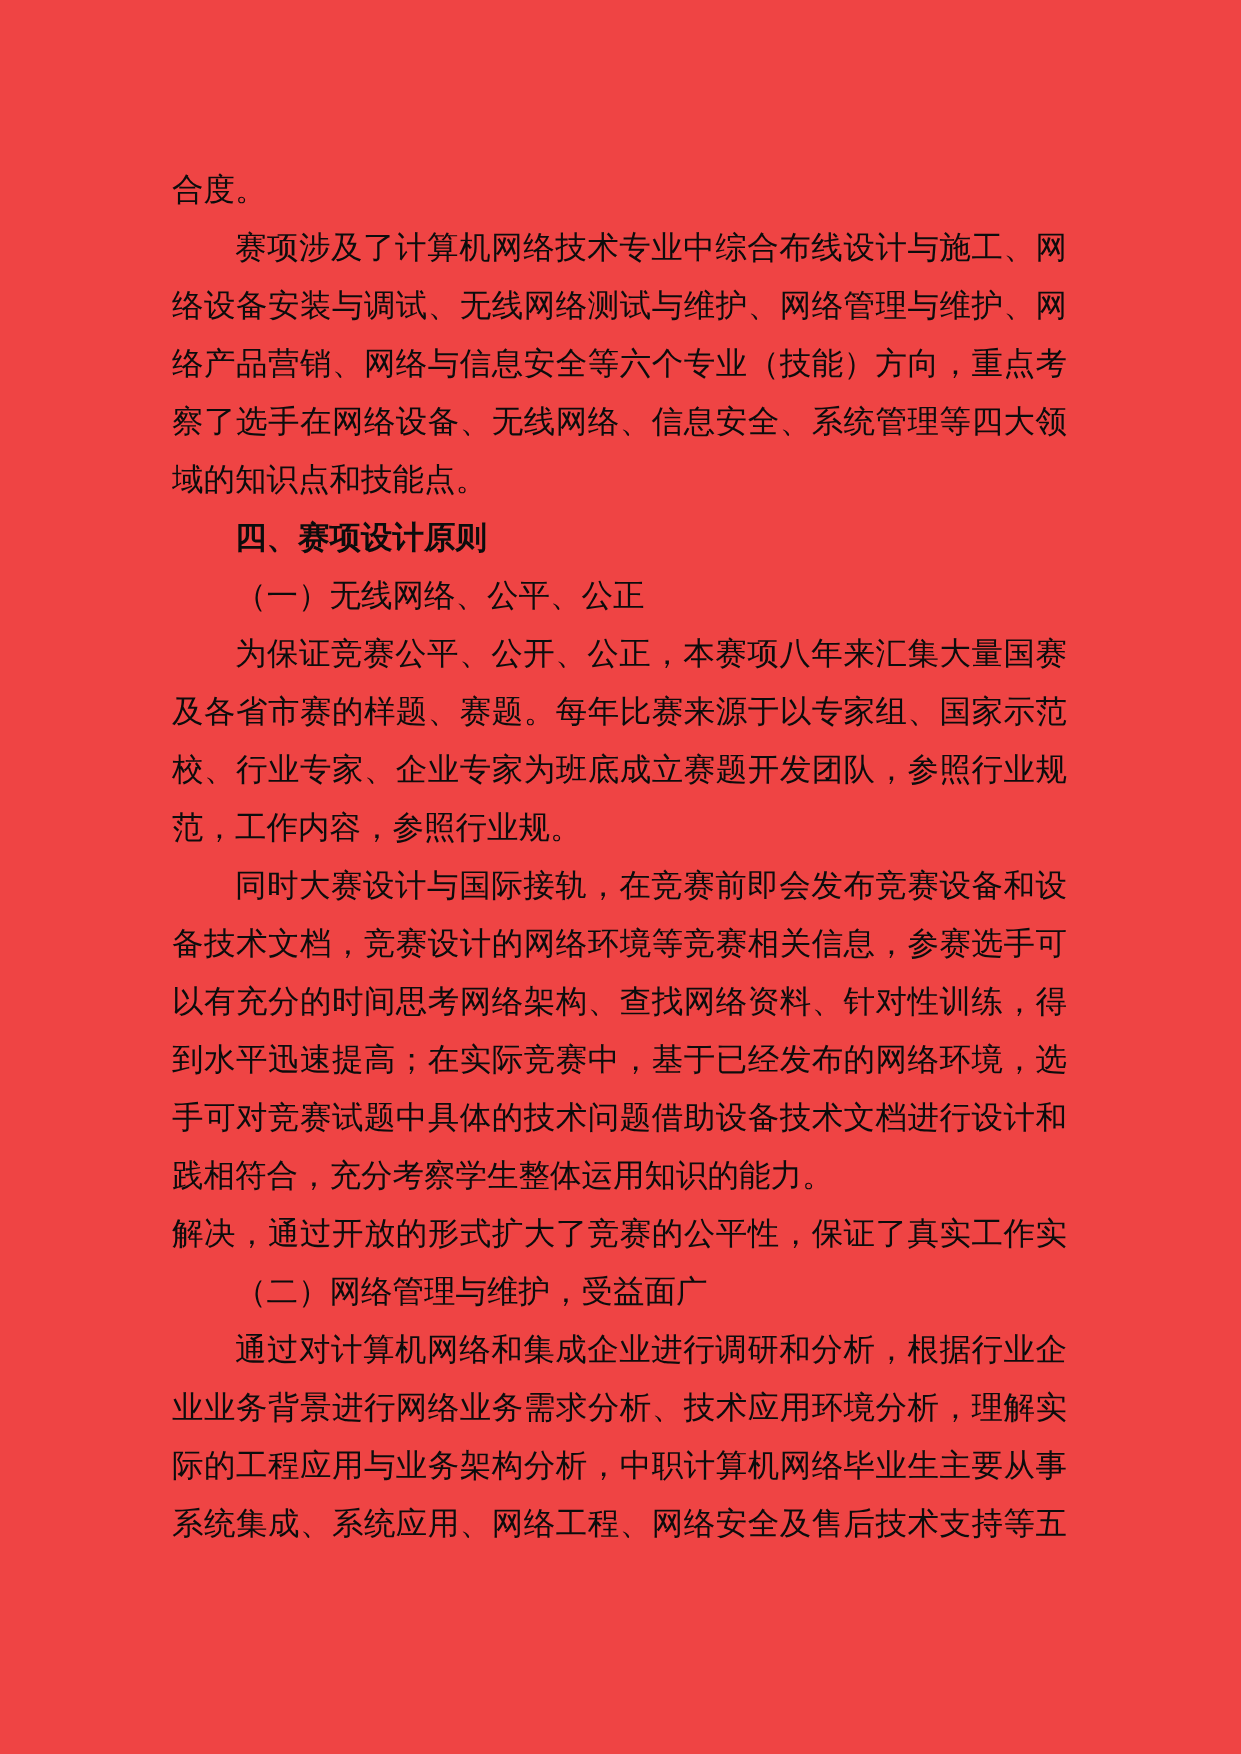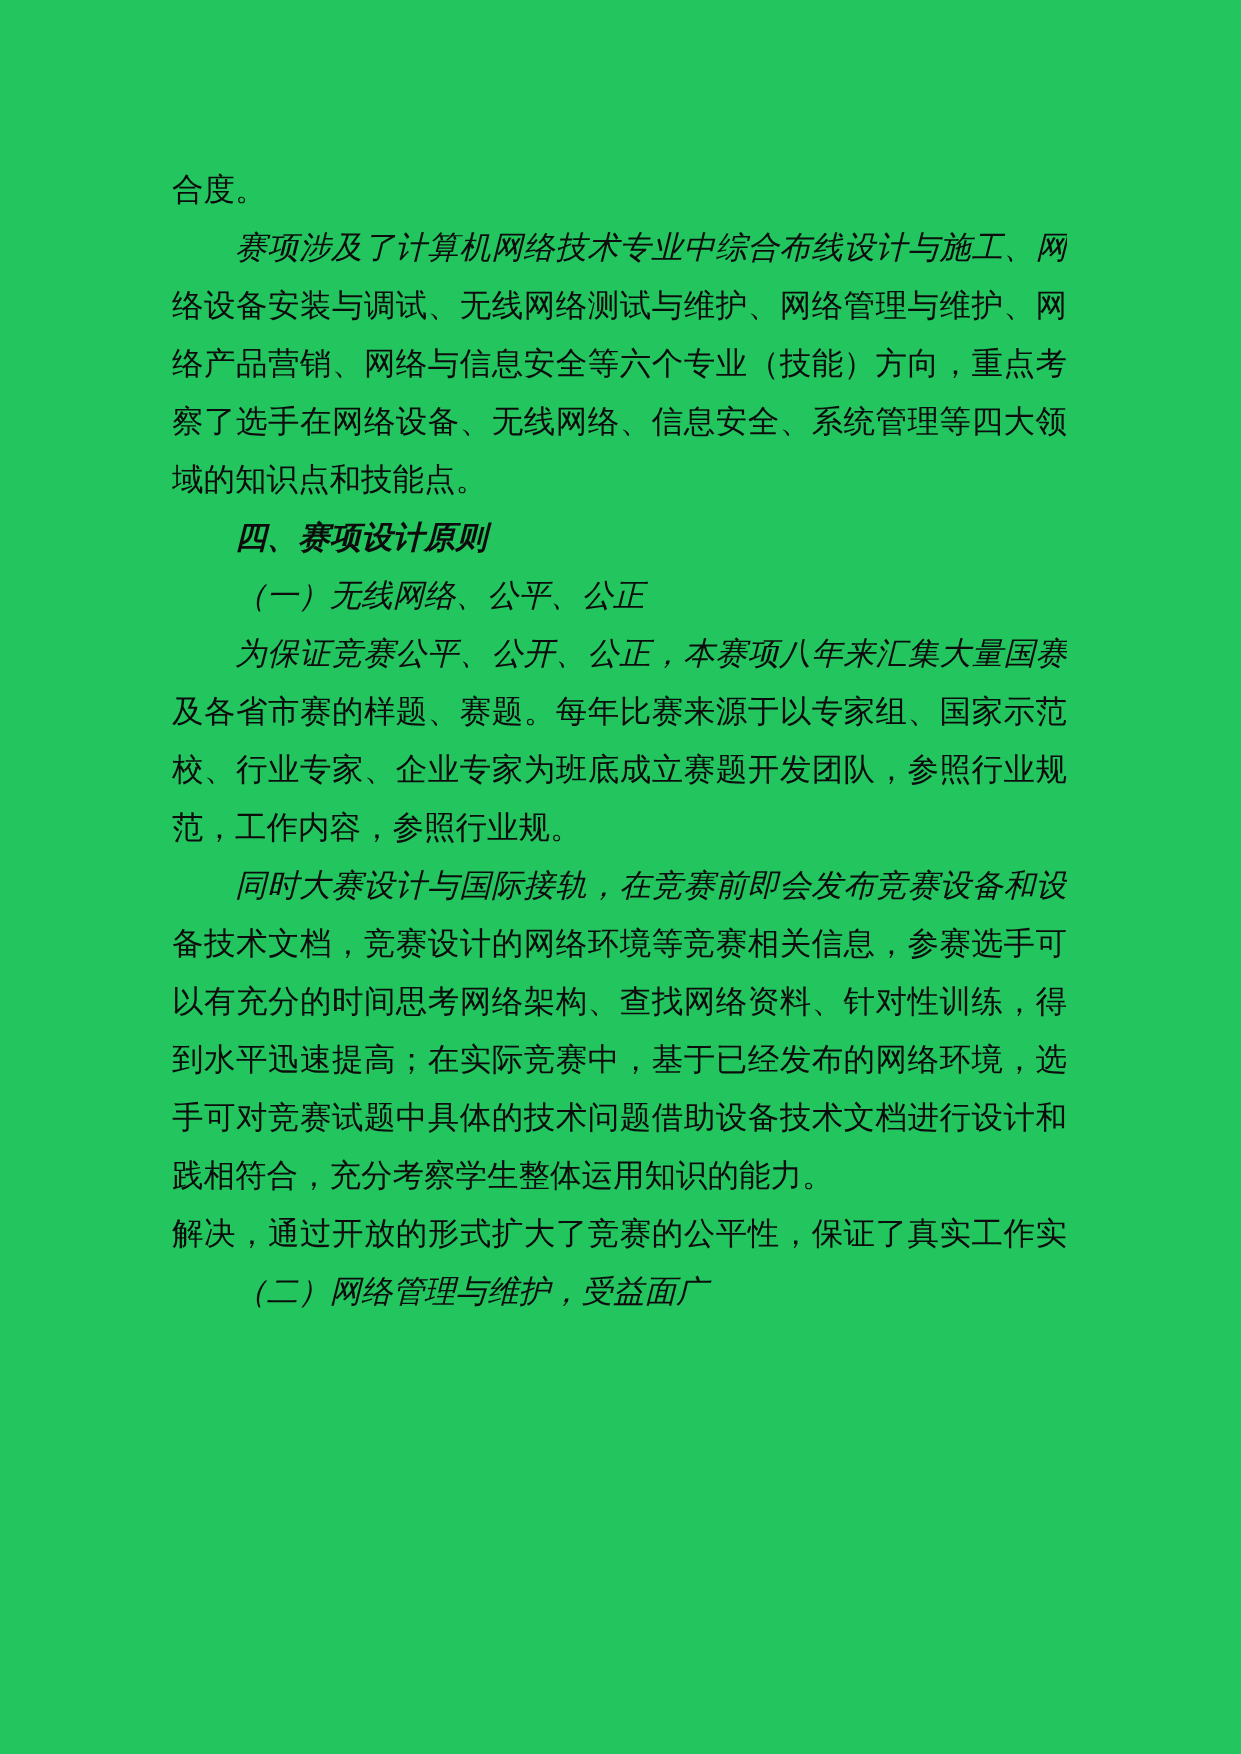--- a/index.html
+++ b/index.html
@@ -9,21 +9,21 @@
   body {
     width: 1241px;
     height: 1754px;
     background: #ffffff;
     font-family: "Liberation Sans", "DejaVu Sans", sans-serif;
   }
   .page {
     position: relative;
     width: 1241px;
     height: 1754px;
-    background: #22c55e;
+    background: #ef4444;
     overflow: hidden;
     color: #0c0c0c;
   }
   .content {
     position: absolute;
     left: 172px;
     top: 160px;
     width: 895px;
   }
   .para {
@@ -36,21 +36,20 @@
     height: 58px;
     overflow: hidden;
     letter-spacing: 0;
     text-align: justify;
     text-align-last: justify;
     text-justify: inter-character;
     color: #0c0c0c;
   }
   .line.indent {
     padding-left: 63px; 
-    font-style: italic;
   }
   .line.para-end {
     text-align: left;
     text-align-last: left;
   }
   .para.heading .line {
     font-weight: 700;
   }
 </style>
 </head>
@@ -85,14 +84,20 @@
         <div class="line">备技术文档，竞赛设计的网络环境等竞赛相关信息，参赛选手可</div>
         <div class="line">以有充分的时间思考网络架构、查找网络资料、针对性训练，得</div>
         <div class="line">到水平迅速提高；在实际竞赛中，基于已经发布的网络环境，选</div>
         <div class="line">手可对竞赛试题中具体的技术问题借助设备技术文档进行设计和</div>
         <div class="line para-end">践相符合，充分考察学生整体运用知识的能力。</div>
         <div class="line">解决，通过开放的形式扩大了竞赛的公平性，保证了真实工作实</div>
       </div>
       <div class="para subheading">
         <div class="line indent para-end">（二）网络管理与维护，受益面广</div>
       </div>
+      <div class="para body">
+        <div class="line indent">通过对计算机网络和集成企业进行调研和分析，根据行业企</div>
+        <div class="line">业业务背景进行网络业务需求分析、技术应用环境分析，理解实</div>
+        <div class="line">际的工程应用与业务架构分析，中职计算机网络毕业生主要从事</div>
+        <div class="line">系统集成、系统应用、网络工程、网络安全及售后技术支持等五</div>
+      </div>
     </div>
 </div>
 
 </body></html>

